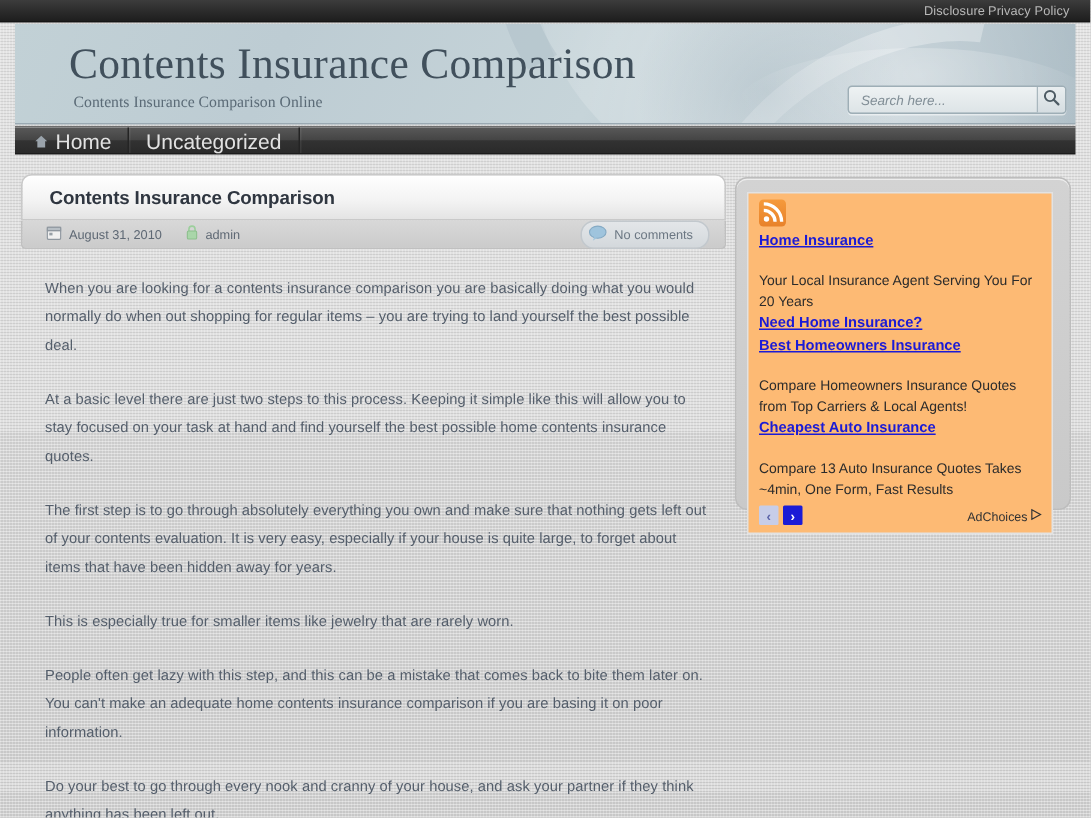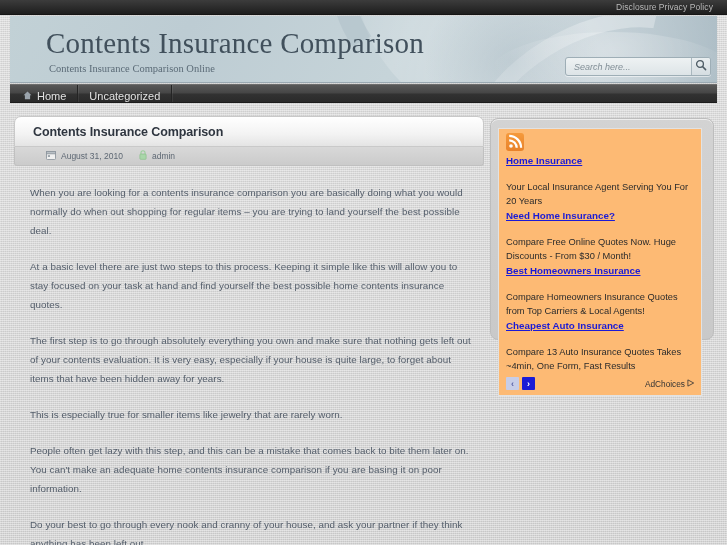--- a/index.html
+++ b/index.html
@@ -147,24 +147,24 @@
     left: 10px; top: 84px;
     width: 707px; height: 19px;
     background: linear-gradient(#585858, #454545 48%, #323232 52%, #2a2a2a);
     border-top: 1px solid #6d6d6d;
     border-bottom: 1px solid #1c1c1c;
     display: flex;
     align-items: stretch;
   }
   #nav .nav-item {
     display: flex;
-    align-items: flex-end;
+    align-items: center;
     gap: 5px;
     padding: 0 11px;
-    font-size: 11px;
+    font-size: 14px;
     color: #e2e2e2;
     text-decoration: none;
     border-right: 1px solid #242424;
     box-shadow: 1px 0 0 rgba(255,255,255,0.07);
     white-space: nowrap;
     cursor: pointer;
   }
   #nav .nav-item:first-child { padding-left: 13px; }
 
   
@@ -197,21 +197,21 @@
     letter-spacing: -0.1px;
   }
   #post-meta {
     height: 19px;
     background: linear-gradient(#d8d8d8, #cbcbcb);
     border: 1px solid #c0c0c0;
     border-top: none;
     border-radius: 0 0 3px 3px;
     display: flex;
     align-items: center;
-    padding: 0 10px 0 31px;
+    padding: 0 10px 0 16px;
     font-size: 8.5px;
     color: #5e6874;
   }
   .meta-group {
     display: flex;
     align-items: center;
     gap: 5px;
     margin-right: 16px;
   }
   .meta-spacer { flex: 1; }
@@ -373,20 +373,29 @@
     <div class="meta-group">
       <span>
         <svg width="8" height="10" viewBox="0 0 9 11">
           <path d="M2.2 4.4 V3 a2.3 2.3 0 0 1 4.6 0 v1.4" fill="none" stroke="#9ccf9c" stroke-width="1.2"></path>
           <rect x="1" y="4.4" width="7" height="6" rx="1" fill="#a9d6a9" stroke="#8cbf8c" stroke-width="0.8"></rect>
         </svg>
       </span>
       <span>admin</span>
     </div>
     <div class="meta-spacer"></div>
+    <div id="comments-pill">
+      <span>
+        <svg width="13" height="11" viewBox="0 0 14 12">
+          <ellipse cx="7" cy="5.2" rx="6" ry="4.4" fill="#9fc4dd" stroke="#85aac4" stroke-width="0.8"></ellipse>
+          <path d="M4.6 8.6 L3.4 11.4 L6.6 9.3 Z" fill="#9fc4dd"></path>
+        </svg>
+      </span>
+      <span>No comments</span>
+    </div>
   </div>
 
   <div id="post-body">
     <p>When you are looking for a contents insurance comparison you are basically doing what you would normally do when out shopping for regular items – you are trying to land yourself the best possible deal.</p>
     <p>At a basic level there are just two steps to this process. Keeping it simple like this will allow you to stay focused on your task at hand and find yourself the best possible home contents insurance quotes.</p>
     <p>The first step is to go through absolutely everything you own and make sure that nothing gets left out of your contents evaluation. It is very easy, especially if your house is quite large, to forget about items that have been hidden away for years.</p>
     <p>This is especially true for smaller items like jewelry that are rarely worn.</p>
     <p>People often get lazy with this step, and this can be a mistake that comes back to bite them later on. You can't make an adequate home contents insurance comparison if you are basing it on poor information.</p>
     <p>Do your best to go through every nook and cranny of your house, and ask your partner if they think anything has been left out.</p>
 
@@ -404,21 +413,20 @@
         <path d="M3.2 4 a10.8 10.8 0 0 1 10.8 10.8 h2.2 a13 13 0 0 0 -13 -13 z" fill="#ffffff"></path>
       </svg>
     </div>
 
     <div class="ad-item">
       <a class="ad-link">Home Insurance</a>
       <div class="ad-desc">Your Local Insurance Agent Serving You For 20 Years</div>
     </div>
     <div class="ad-item">
       <a class="ad-link">Need Home Insurance?</a>
-      <div class="ad-desc">Compare Free Online Quotes Now. Huge Discounts - From $30 / Month!</div>
     </div>
     <div class="ad-item">
       <a class="ad-link">Best Homeowners Insurance</a>
       <div class="ad-desc">Compare Homeowners Insurance Quotes from Top Carriers &amp; Local Agents!</div>
     </div>
     <div class="ad-item">
       <a class="ad-link">Cheapest Auto Insurance</a>
       <div class="ad-desc">Compare 13 Auto Insurance Quotes Takes ~4min, One Form, Fast Results</div>
     </div>
 

